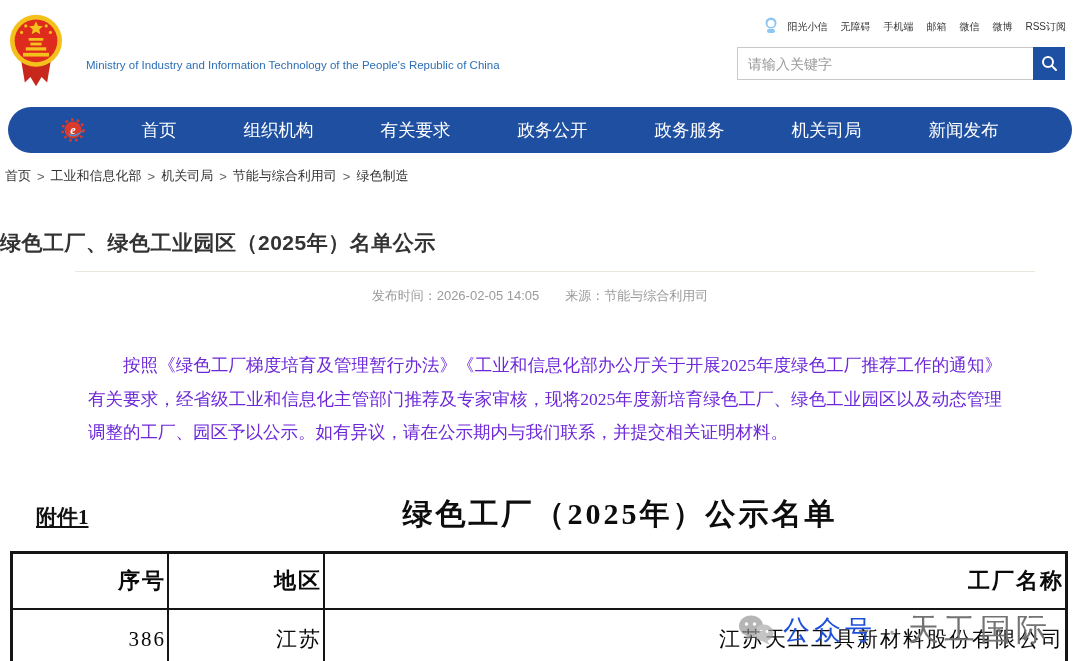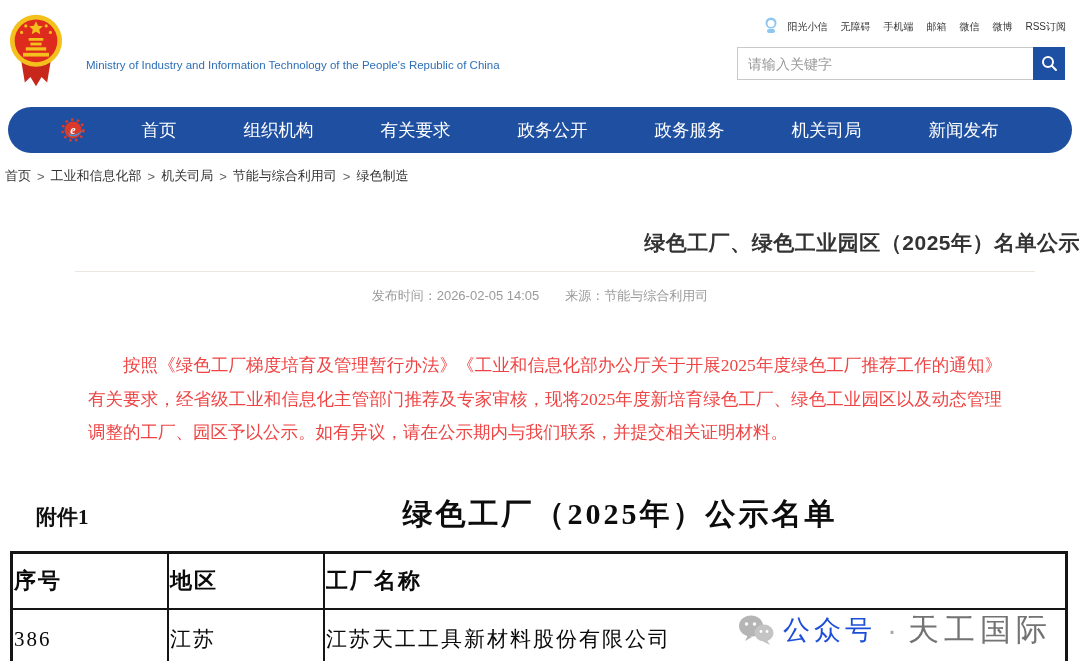--- a/index.html
+++ b/index.html
@@ -32,41 +32,41 @@
   .nav-items{flex:1;display:flex;justify-content:space-around;align-items:center;margin:0 40px 0 20px;}
   .nav-items a{color:#fff;font-size:17.5px;text-decoration:none;cursor:pointer;white-space:nowrap;}
 
   
   .breadcrumb{position:absolute;left:5px;top:167px;font-size:13px;color:#333;
     display:flex;gap:6px;align-items:center;}
   .breadcrumb a{color:#333;text-decoration:none;cursor:pointer;}
   .breadcrumb .sep{color:#666;}
 
   
-  .article-title{position:absolute;left:0;top:229px;width:1080px;text-align:right;
+  .article-title{position:absolute;left:0;top:229px;width:1080px;text-align:left;
     font-size:21px;font-weight:bold;color:#333;letter-spacing:.5px;}
   .title-divider{position:absolute;left:75px;top:271px;width:960px;height:1px;background:#ece7de;}
   .article-meta{position:absolute;left:0;top:287px;width:1080px;text-align:center;
     font-size:13px;color:#9a9a9a;}
   .article-meta .gap{display:inline-block;width:26px;}
   .article-body{position:absolute;left:88px;top:349px;width:914px;
     font-family:"Liberation Serif","DejaVu Serif",serif;font-size:17.5px;line-height:33.5px;
-    color:#ef4444;text-align:justify;text-indent:2em;}
+    color:#6d28d9;text-align:justify;text-indent:2em;}
 
   
   .attachment-label{position:absolute;left:36px;top:503px;
-    font-family:"Liberation Serif","DejaVu Serif",serif;font-size:21px;color:#111;font-weight:600;}
+    font-family:"Liberation Serif","DejaVu Serif",serif;font-size:21px;color:#111;font-weight:600;text-decoration:underline;}
   .attachment-title{position:absolute;left:0;top:494px;width:1080px;text-align:center;
     transform:translateX(80px);font-family:"Liberation Serif","DejaVu Serif",serif;
     font-size:30px;font-weight:bold;color:#0d0d0d;letter-spacing:3px;}
 
   
   .doc-table{position:absolute;left:10px;top:551px;width:1058px;border-collapse:collapse;
     background:#fff;}
-  .doc-table th,.doc-table td{border:2px solid #151515;text-align:left;vertical-align:middle;}
+  .doc-table th,.doc-table td{border:2px solid #151515;text-align:right;vertical-align:middle;}
   .doc-table{border:3px solid #151515;}
   .doc-table th{height:52px;font-size:22px;font-weight:bold;color:#0a0a0a;
     font-family:"Liberation Sans",sans-serif;letter-spacing:2px;}
   .doc-table td{height:56px;font-family:"Liberation Serif","DejaVu Serif",serif;
     font-size:21px;color:#0a0a0a;letter-spacing:2px;}
   .col-seq{width:152px;}
   .col-region{width:152px;}
 
   
   .watermark{position:absolute;left:738px;top:609px;display:flex;align-items:center;gap:9px;

